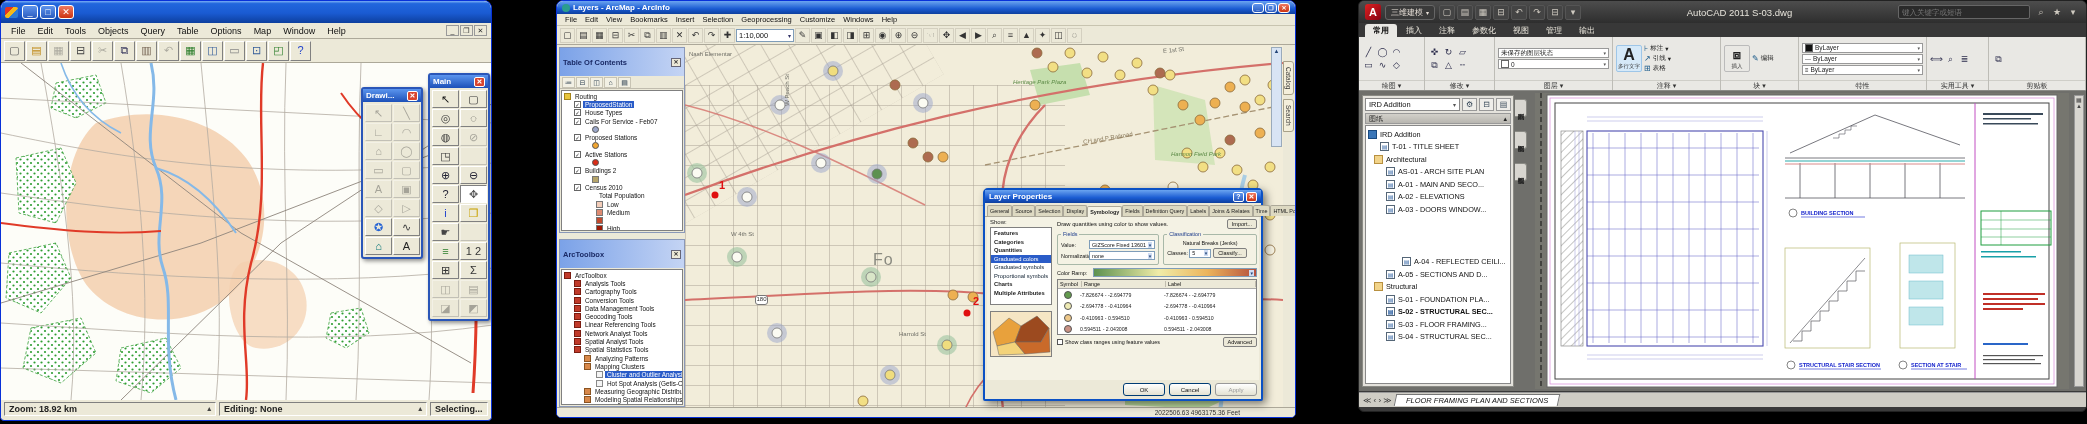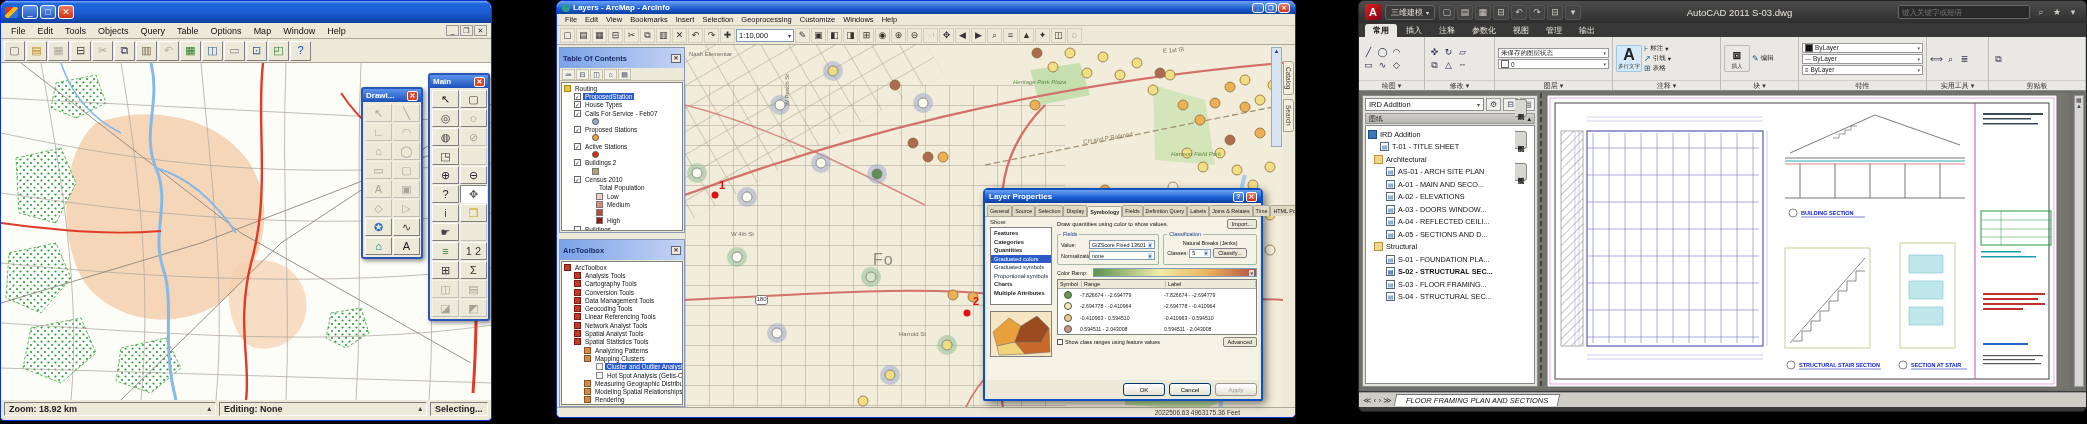--- a/index.html
+++ b/index.html
@@ -56,21 +56,21 @@
   font-size:7.5px;color:#111;padding:0 4px;border-bottom:1px solid #c8c4b0}
 .am-menu .mitem{padding:0 4px}
 .am-tools{height:19px;background:#ece9d8;border-bottom:1px solid #aca899;
   display:flex;align-items:center;gap:1px;padding:0 3px}
 .icn{width:15px;height:15px;border:1px solid #d4d0c0;background:#ece9d8;
   font-size:9px;color:#333;display:flex;align-items:center;justify-content:center}
 .scale-combo{width:58px;height:13px;background:#fff;border:1px solid #7f9db9;
   font-size:7.5px;padding:0 2px;display:flex;align-items:center;color:#111}
 .scale-combo:after{content:"▾";margin-left:auto;font-size:6px;color:#336}
 .dock{position:absolute;background:#ece9d8;border:1px solid #8a98b8;display:flex;flex-direction:column;z-index:5}
-.dkt{height:20px;background:linear-gradient(90deg,#7ba2e8,#c4d4f4);color:#1a2a66;
+.dkt{height:28px;background:linear-gradient(90deg,#7ba2e8,#c4d4f4);color:#1a2a66;
   font-size:7.5px;font-weight:bold;display:flex;align-items:center;padding:0 3px}
 .dkx{margin-left:auto;width:10px;height:9px;border:1px solid #667;font-size:6px;
   line-height:7px;text-align:center;background:#ece9d8;color:#333}
 .dktools{height:13px;display:flex;gap:1px;padding:1px 2px;background:#ece9d8;
   border-bottom:1px solid #c0bcae}
 .dktools span{width:13px;height:11px;border:1px solid #c8c4b4;font-size:7px;color:#345;
   display:flex;align-items:center;justify-content:center;background:#f2f0e4}
 .dkbody{flex:1;background:#fff;border:1px solid #808080;margin:1px;overflow:hidden;
   padding-top:1px}
 .trow{display:flex;align-items:center;height:8.3px;font-size:6.4px;color:#111;white-space:nowrap}
@@ -178,21 +178,21 @@
   align-items:center;padding:0 2px;color:#222;white-space:nowrap;overflow:hidden}
 .rcombo:after{content:"▾";margin-left:auto;font-size:5px;color:#555}
 .sw{width:8px;height:8px;background:#111;border:1px solid #666;margin-right:2px;flex:none}
 .bigA{width:26px;display:flex;flex-direction:column;align-items:center;border:1px solid #9ec6e8;
   background:#d6e9f8;border-radius:2px;padding:1px}
 .bigA .a{font-size:16px;font-weight:bold;color:#222;line-height:16px}
 .bigA .t{font-size:5.5px;color:#333;white-space:nowrap}
 .rsm{font-size:6.5px;color:#222;display:flex;align-items:center;gap:2px;white-space:nowrap}
 .rsm .ic{color:#1a5a8a;font-size:8px}
 .ac-client{position:absolute;left:0;right:0;top:90px;bottom:20px;background:#6f6f6b}
-.ssm{position:absolute;left:3px;top:4px;width:176px;bottom:4px;background:#e4e2dc;
+.ssm{position:absolute;left:3px;top:4px;width:152px;bottom:4px;background:#e4e2dc;
   border:1px solid #8a8a84;display:flex;flex-direction:column;z-index:5}
 .ssm-top{display:flex;gap:2px;padding:2px;align-items:center}
 .ssm-combo{flex:1;height:13px;background:#fff;border:1px solid #888;font-size:7.5px;
   display:flex;align-items:center;padding:0 3px;color:#111}
 .ssm-combo:after{content:"▾";margin-left:auto;font-size:6px;color:#555}
 .ssm-top .b{width:15px;height:13px;border:1px solid #999;background:#efeeea;font-size:8px;
   text-align:center;line-height:12px;color:#345}
 .ssm-head{height:11px;background:linear-gradient(180deg,#d2d0ca,#b8b6b0);font-size:7px;
   color:#222;display:flex;align-items:center;padding:0 3px;border:1px solid #999;margin:0 2px}
 .ssm-tree{flex:1;background:#fff;border:1px solid #888;margin:1px 2px 2px;overflow:hidden;padding-top:2px}
@@ -1080,21 +1080,21 @@
           <span>A-01 - MAIN AND SECO...</span>
         </div>
           <div class="shrow" style="padding-left: 20px;">
           <span class="si s-sheet"></span>
           <span>A-02 - ELEVATIONS</span>
         </div>
           <div class="shrow" style="padding-left: 20px;">
           <span class="si s-sheet"></span>
           <span>A-03 - DOORS WINDOW...</span>
         </div>
-          <div class="shrow" style="padding-left: 20px;">
+          <div class="shrow" style="padding-left: 36px; margin-top: 40px;">
           <span class="si s-sheet"></span>
           <span>A-04 - REFLECTED CEILI...</span>
         </div>
           <div class="shrow" style="padding-left: 20px;">
           <span class="si s-sheet"></span>
           <span>A-05 - SECTIONS AND D...</span>
         </div>
           <div class="shrow" style="padding-left: 8px;">
           <span class="si s-fold"></span>
           <span>Structural</span>

